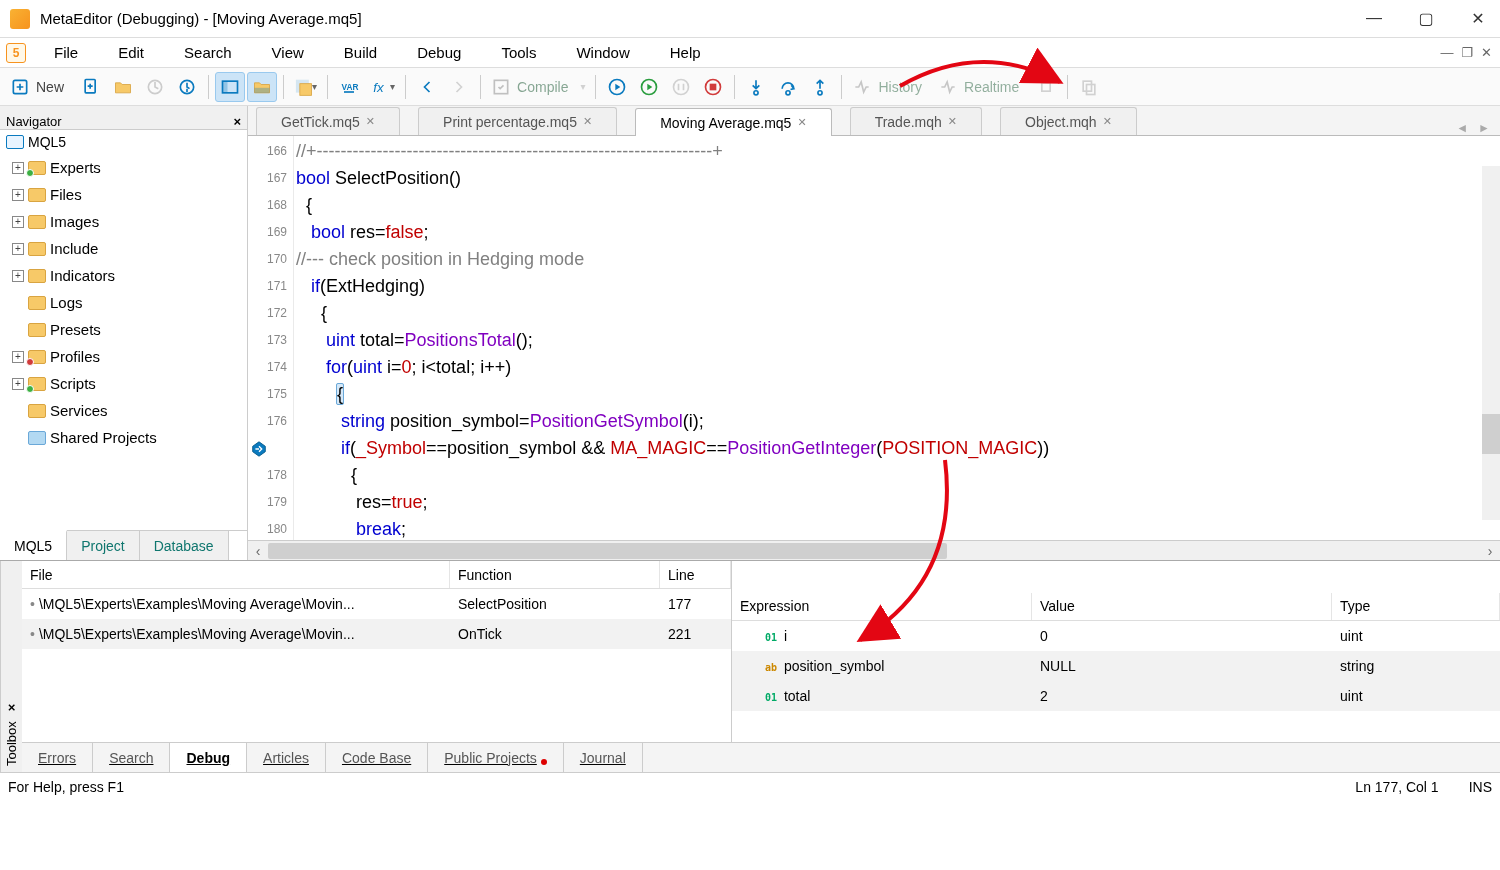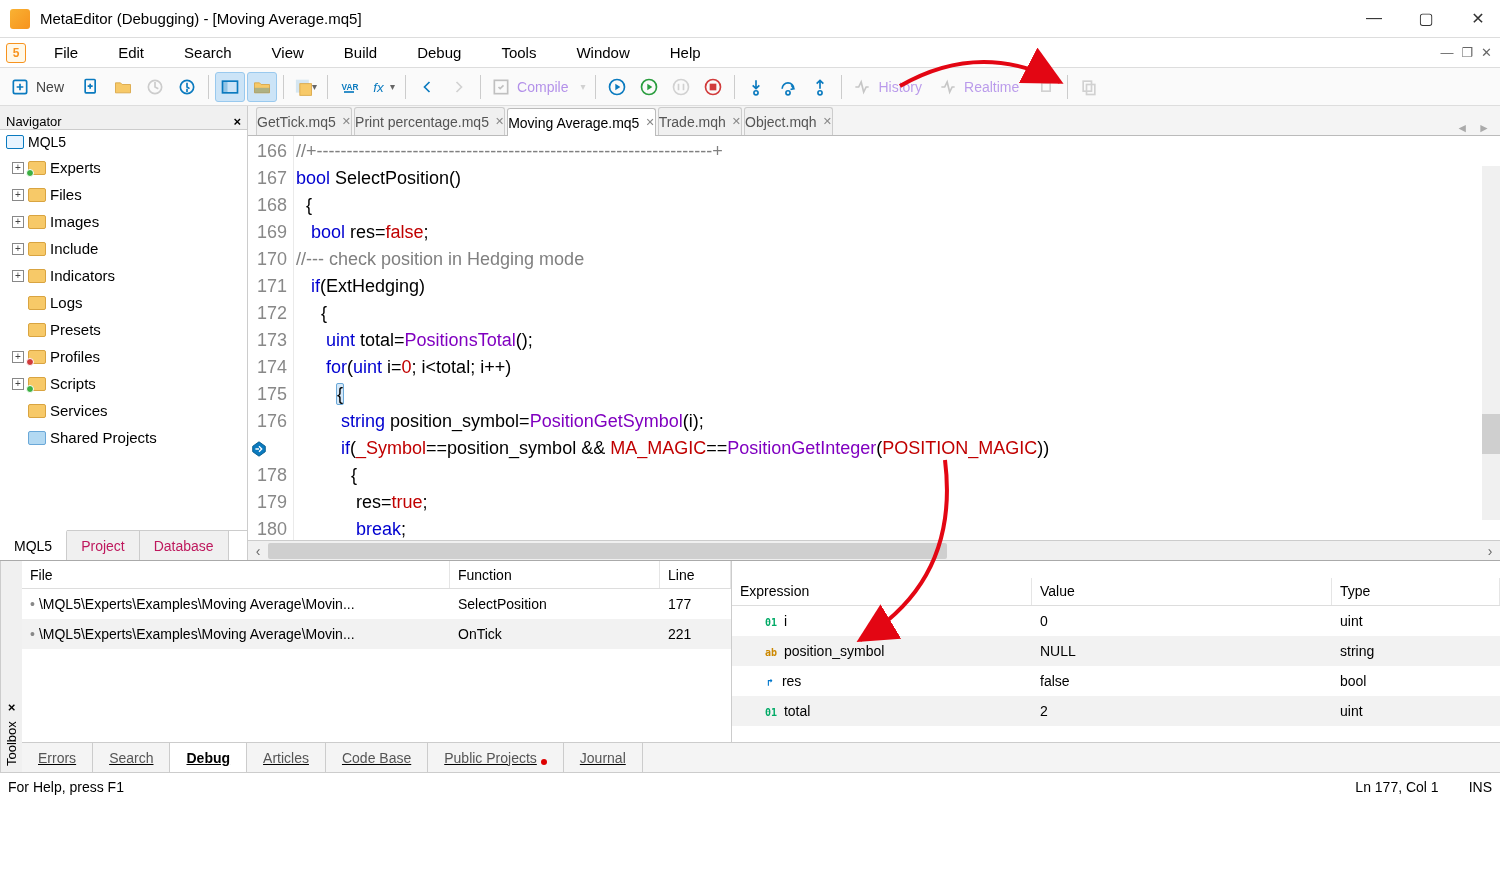--- a/index.html
+++ b/index.html
@@ -19,51 +19,51 @@
 .menubar .mdiright { margin-left: auto; display: flex; gap: 8px; padding-right: 8px; color: #666; }
 .menubar .mdiright span { font-size: 13px; cursor: default; }
 
 
 .toolbar { height: 38px; display: flex; align-items: center; border-bottom: 1px solid #ddd; padding: 0 6px; gap: 2px; background: #fafafa; }
 .tbtn { min-width: 30px; height: 30px; display: inline-flex; align-items: center; justify-content: center; padding: 0 4px; border-radius: 3px; cursor: pointer; position: relative; }
 .tbtn.toggled { background: #cce4f7; border: 1px solid #99c9ee; }
 .tbtn svg { width: 20px; height: 20px; }
 .tsep { width: 1px; height: 24px; background: #ccc; margin: 0 4px; }
 .tlbl { font-size: 14px; color: #444; padding: 0 6px; }
-.tlbl.dim { color: #6d28d9; }
+.tlbl.dim { color: #14532d; }
 
 
 .mainrow { display: flex; height: 454px; }
 .navigator { width: 248px; border-right: 1px solid #ccc; display: flex; flex-direction: column; background: #fff; }
 .panelhdr { height: 24px; display: flex; align-items: flex-end; padding: 0 6px; background: #f0f0f0; border-bottom: 1px solid #ccc; font-size: 13px; }
 .panelhdr .x { margin-left: auto; font-size: 13px; font-weight: bold; cursor: pointer; }
 .navroot { padding: 4px 6px; display: flex; align-items: center; gap: 4px; }
 .navroot .ficon { width: 18px; height: 14px; border: 1px solid #0a7abf; background: #e8f4ff; border-radius: 2px; }
 .navtree { flex: 1; overflow: auto; padding-left: 2px; }
 .treeitem { display: flex; align-items: center; height: 27px; padding-left: 10px; gap: 4px; font-size: 15px; cursor: default; }
 .treeitem .exp { width: 12px; height: 12px; border: 1px solid #888; display: inline-flex; align-items: center; justify-content: center; font-size: 10px; color: #444; background: #fff; }
 .treeitem .exp.blank { border: none; background: transparent; }
 .treeitem .folder { width: 18px; height: 14px; background: #f7c968; border: 1px solid #d9a441; border-radius: 2px; position: relative; }
 .treeitem .folder.blue { background: #b3d9f2; border-color: #6aa8d8; }
 .badge-g { position: absolute; left: -3px; bottom: -3px; width: 8px; height: 8px; border-radius: 50%; background: #3cb043; border: 1px solid #fff; }
 .badge-r { position: absolute; left: -3px; bottom: -3px; width: 8px; height: 8px; border-radius: 50%; background: #d13b3b; border: 1px solid #fff; }
 .navtabs { height: 30px; display: flex; border-top: 1px solid #ccc; }
 .navtab { padding: 4px 14px; border-right: 1px solid #ccc; font-size: 14px; cursor: default; display: flex; align-items: center; }
 .navtab.active { background: #fff; border-top: 2px solid #fff; margin-top: -1px; }
-.navtab:not(.active) { background: #f0f0f0; color: #be185d; }
+.navtab:not(.active) { background: #f0f0f0; color: #0f766e; }
 
 
 .editor { flex: 1; display: flex; flex-direction: column; }
 .edtabs { height: 30px; display: flex; align-items: flex-end; background: #f4f4f4; border-bottom: 1px solid #bbb; padding-left: 8px; }
-.edtab { height: 28px; display: flex; align-items: center; padding: 0 0; border: 1px solid #ccc; border-bottom: none; margin-right: 2px; background: #f0f0f0; font-size: 14px; color: #555; cursor: default; border-radius: 3px 3px 0 0; gap: 6px; }
+.edtab { height: 28px; display: flex; align-items: center; padding: 0 24px; border: 1px solid #ccc; border-bottom: none; margin-right: 18px; background: #f0f0f0; font-size: 14px; color: #555; cursor: default; border-radius: 3px 3px 0 0; gap: 6px; }
 .edtab.active { background: #fff; color: #000; border-color: #bbb; position: relative; top: 1px; }
 .edtab .x { font-size: 11px; color: #888; }
 .edtabs .navarrows { margin-left: auto; padding-right: 10px; color: #aaa; font-size: 12px; display: flex; gap: 10px; }
 .codewrap { flex: 1; display: flex; overflow: hidden; position: relative; }
-.gutter { width: 46px; background: #fff; border-right: 1px solid #eaeaea; color: #888; text-align: right; padding-right: 6px; font-family: Consolas, monospace; font-size: 18px; line-height: 27px; padding-top: 2px; position: relative; }
+.gutter { width: 46px; background: #fff; border-right: 1px solid #eaeaea; color: #888; text-align: right; padding-right: 6px; font-family: Consolas, monospace; font-size: 12px; line-height: 27px; padding-top: 2px; position: relative; }
 .bpicon { width: 18px; height: 18px; display: inline-block; }
 .code { flex: 1; font-family: Consolas, monospace; font-size: 18px; line-height: 27px; white-space: pre; padding-top: 2px; padding-left: 2px; overflow: hidden; }
 .code .kw { color: #0000d0; }
 .code .cm { color: #808080; }
 .code .lit { color: #c00000; }
 .code .fn { color: #8000c0; }
 .code .hl { background: #d5e8f8; border: 1px solid #6aa8d8; border-radius: 2px; }
 .hscroll { height: 20px; background: #f0f0f0; border-top: 1px solid #ccc; display: flex; align-items: center; }
 .hscroll .lt, .hscroll .rt { width: 20px; text-align: center; color: #666; cursor: pointer; }
 .hscroll .track { flex: 1; height: 16px; background: #f0f0f0; position: relative; }
@@ -470,25 +470,20 @@
             <div class="datarow">
               <div style="width:300px;padding-left:30px"><span class="typetag i">01</span> i</div>
               <div style="width:300px">0</div>
               <div style="flex:1">uint</div>
             </div>
             <div class="datarow alt">
               <div style="width:300px;padding-left:30px"><span class="typetag s">ab</span> position_symbol</div>
               <div style="width:300px">NULL</div>
               <div style="flex:1">string</div>
             </div>
-            <div class="datarow">
-              <div style="width:300px;padding-left:30px"><span class="typetag b">↱</span> res</div>
-              <div style="width:300px">false</div>
-              <div style="flex:1">bool</div>
-            </div>
             <div class="datarow alt">
               <div style="width:300px;padding-left:30px"><span class="typetag i">01</span> total</div>
               <div style="width:300px">2</div>
               <div style="flex:1">uint</div>
             </div>
           </div>
       </div>
     </div>
     <div class="tbtabs" id="tbtabs">
         <div class="tbtab">Errors</div>

